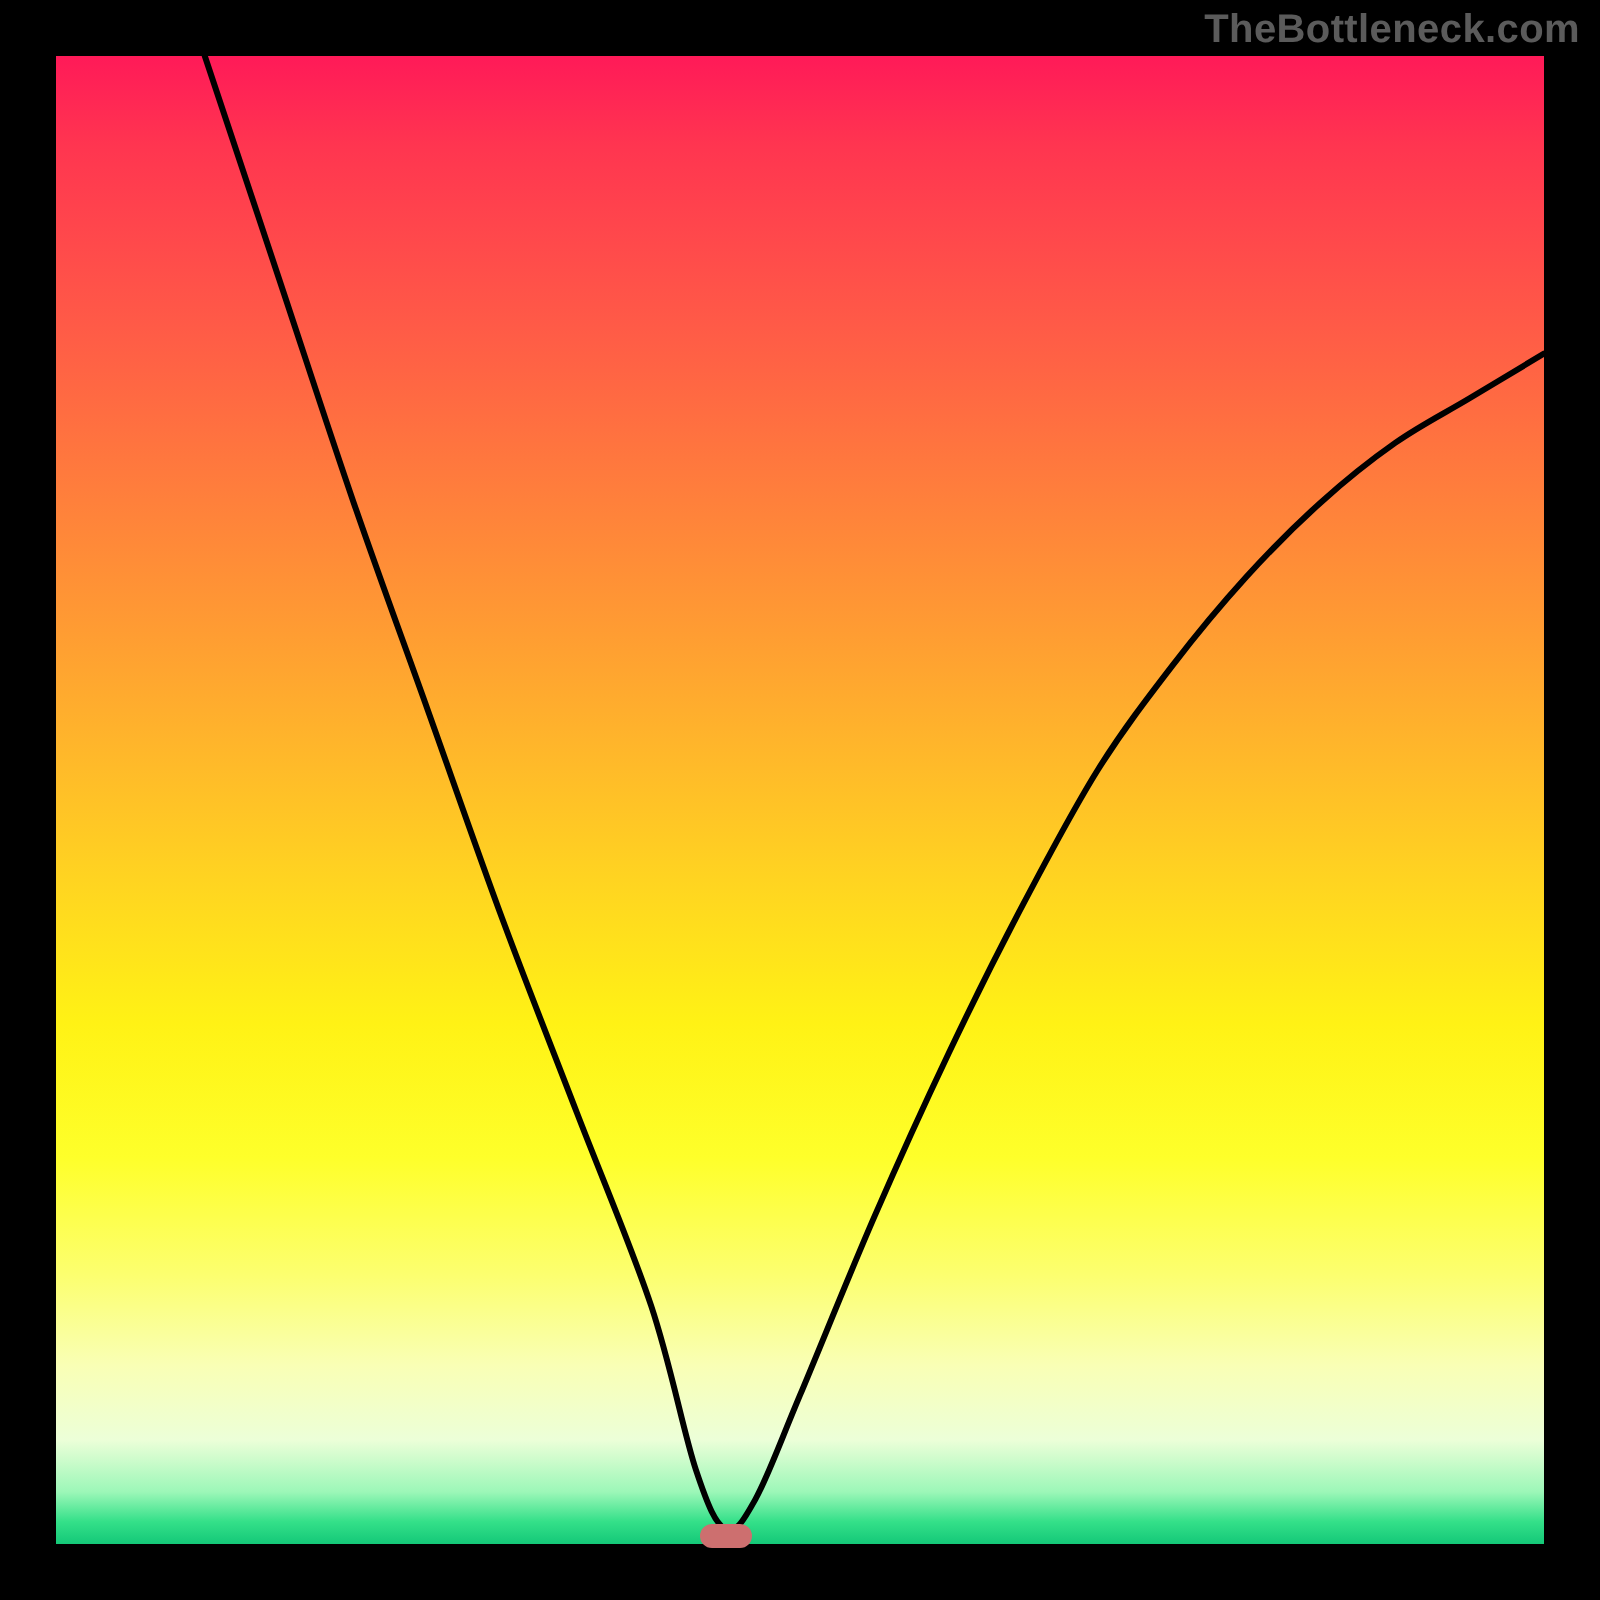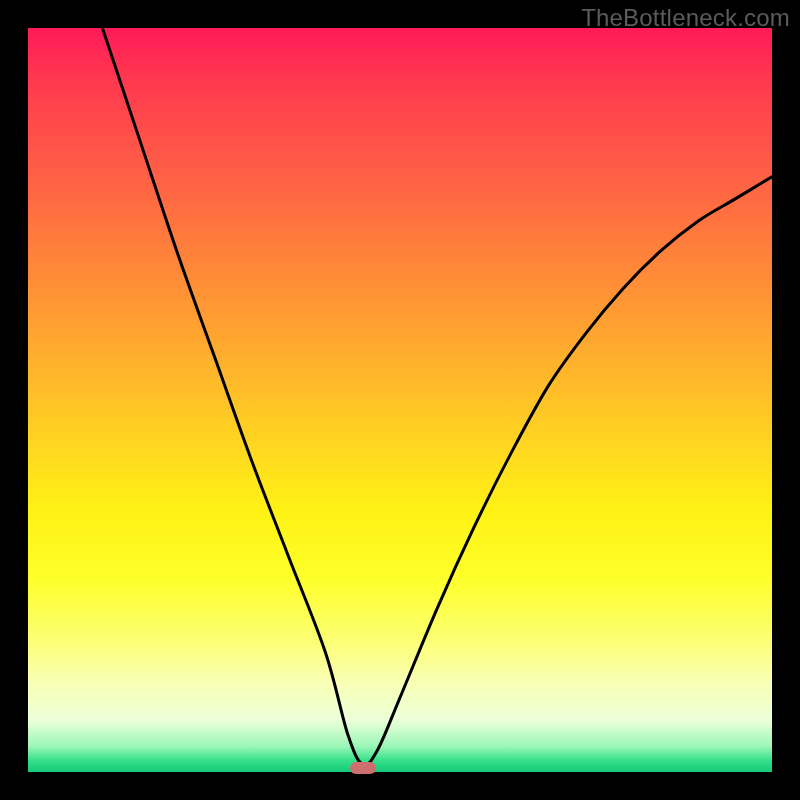--- a/index.html
+++ b/index.html
@@ -32,22 +32,22 @@
       #9cf7b8 96.5%,
       #34e089 98.5%,
       #14c878 100%
     );
   }
   .watermark {
     position: absolute;
     top: 4px;
     right: 10px;
     font-family: Arial, Helvetica, sans-serif;
-    font-size: 24px;
-    font-weight: 400;
+    font-size: 20px;
+    font-weight: 700;
     color: #5b5b5b;
     letter-spacing: 0.2px;
   }
   svg.curve {
     position: absolute;
     left: 0;
     top: 0;
     width: 744px;
     height: 744px;
     pointer-events: none;

